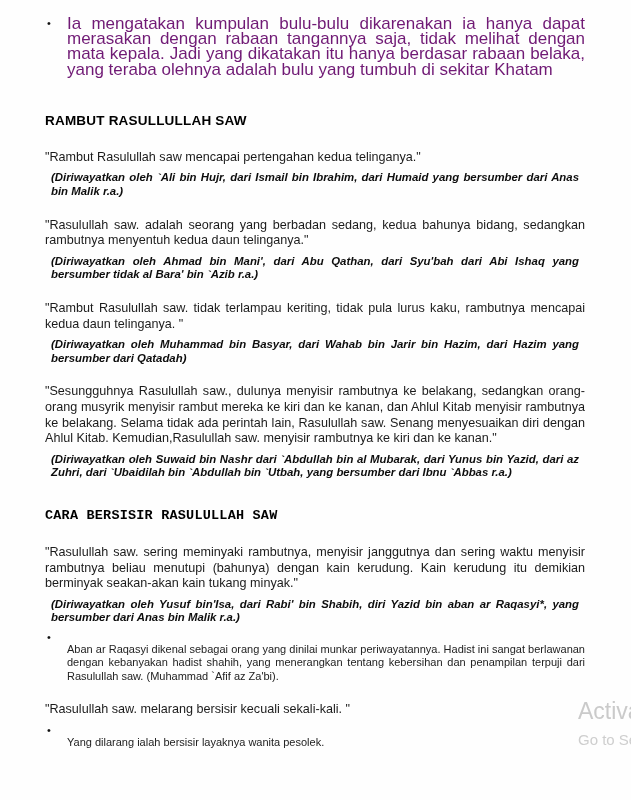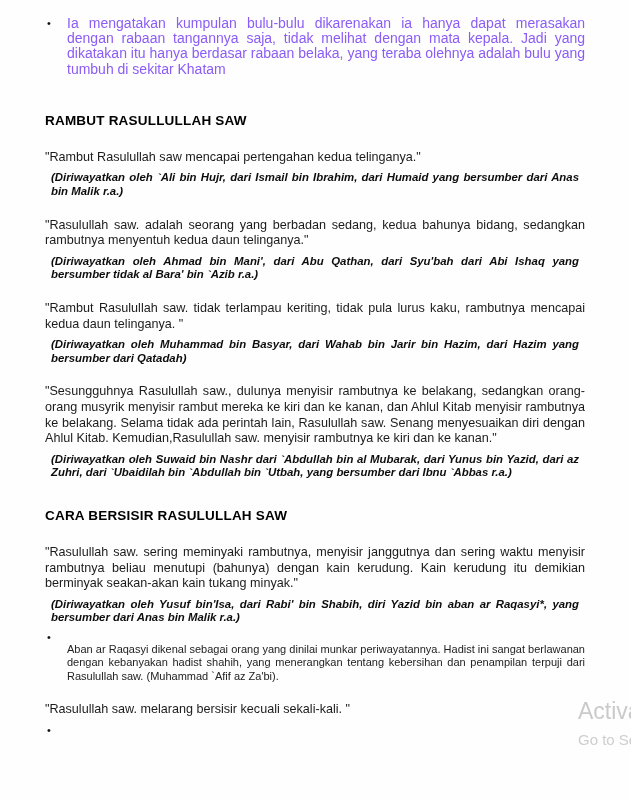--- a/index.html
+++ b/index.html
@@ -28,37 +28,38 @@
     margin: 0 0 0 2px;
   }
   .bullet-marker {
     flex: 0 0 auto;
     width: 20px;
     font-size: 11px;
     line-height: 15px;
     color: #111;
   }
   .intro .bullet-text {
-    font-size: 14px;
+    font-size: 17px;
     line-height: 15.2px;
     text-align: justify;
-    color: #8b5cf6;
+    color: #701a75;
   }
   .intro {
     margin-bottom: 36px;
   }
   .section-heading {
     font-size: 13.5px;
     font-weight: bold;
     color: #000;
     margin: 17px 0 22px 0;
     letter-spacing: 0.2px;
   }
   .section-heading.mt {
     margin-top: 28px;
+    font-family: Liberation Mono, monospace;
   }
   .entry {
     margin-bottom: 19px;
   }
   .quote {
     font-size: 12.6px;
     line-height: 15.6px;
     text-align: justify;
     margin: 0 0 2px 0;
     color: #1b1b1b;
@@ -143,19 +144,20 @@
     <div class="bullet-item note">
       <span class="bullet-marker">•</span>
       <span class="bullet-text">Aban ar Raqasyi dikenal sebagai orang yang dinilai munkar periwayatannya. Hadist ini sangat berlawanan dengan kebanyakan hadist shahih, yang menerangkan tentang kebersihan dan penampilan terpuji dari Rasulullah saw. (Muhammad `Afif az Za'bi).</span>
     </div>
   </div>
 
   <div class="entry">
     <p class="quote">"Rasulullah saw. melarang bersisir kecuali sekali-kali. "</p>
     <div class="bullet-item note">
       <span class="bullet-marker">•</span>
+      <span class="bullet-text">Yang dilarang ialah bersisir layaknya wanita pesolek.</span>
     </div>
   </div>
 
   <div class="watermark-line1">Activate Windows</div>
   <div class="watermark-line2">Go to Settings to activate Windows</div>
 
 </div>
 
 </body></html>

